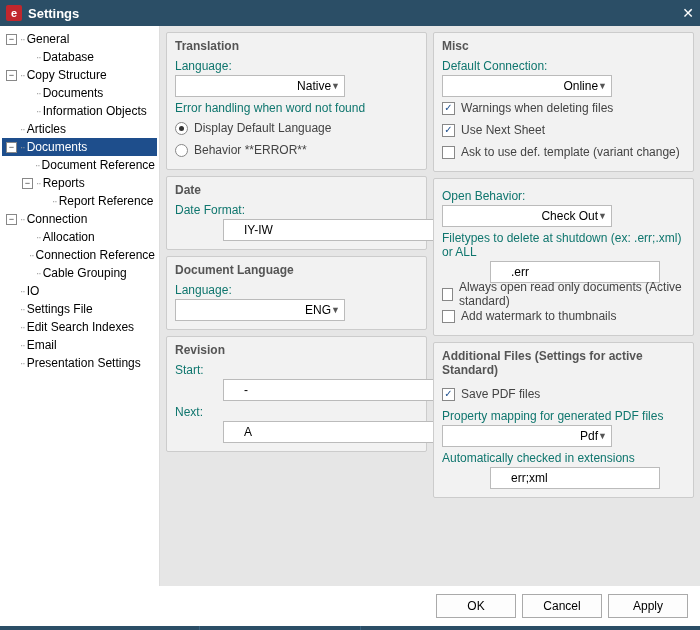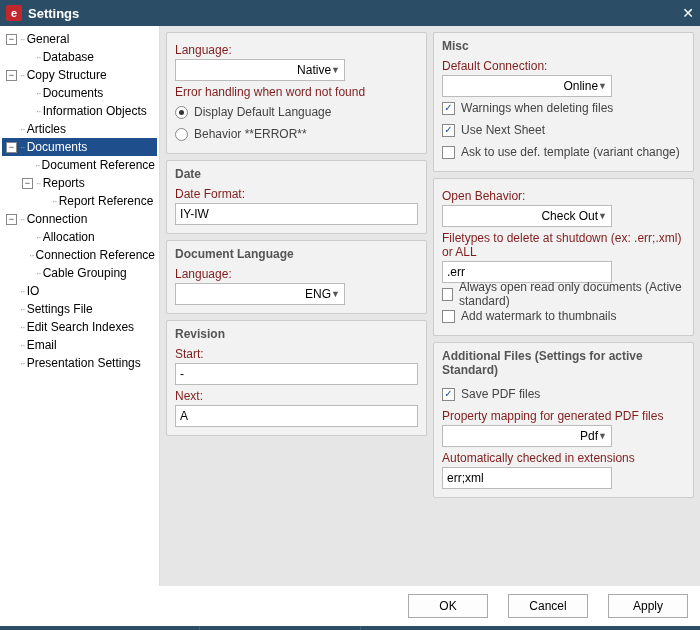--- a/index.html
+++ b/index.html
@@ -21,31 +21,31 @@
 .lvl1 { padding-left: 4px; }
 .lvl2 { padding-left: 20px; }
 .lvl3 { padding-left: 36px; }
 
 .content { flex: 1; background: #e6e6e6; padding: 6px; overflow-y: auto; }
 .cols { display: flex; gap: 6px; }
 .col { flex: 1; display: flex; flex-direction: column; gap: 6px; }
 
 .panel { background: #f2f2f2; border: 1px solid #ccc; border-radius: 2px; padding: 6px 8px 8px; }
 .panel-title { font-weight: 600; color: #555; font-size: 12px; margin-bottom: 6px; }
-.field-label { color: #7f1d1d; font-size: 12px; margin: 4px 0 2px; }
-.text-input { width: 100%; height: 22px; border: 1px solid #bbb; background: #fff; padding: 0 4px; font-size: 12px; }
+.field-label { color: #0f766e; font-size: 12px; margin: 4px 0 2px; }
+.text-input { width: 100%; height: 22px; border: 1px solid #bbb; background: #fff; padding: 0 20px; font-size: 12px; margin-left: 48px; }
 .text-input.narrow { width: 170px; }
 .select { width: 170px; height: 22px; border: 1px solid #bbb; background: #fff; padding: 0 4px; display: flex; align-items: center; justify-content: flex-end; cursor: pointer; }
 .select .caret { font-size: 9px; color: #555; }
 .radio-row, .check-row { display: flex; align-items: center; gap: 6px; height: 22px; color: #444; }
 .radio { width: 13px; height: 13px; border: 1px solid #888; border-radius: 50%; display: flex; align-items: center; justify-content: center; background: #fff; }
 .radio.checked::after { content: ""; width: 5px; height: 5px; border-radius: 50%; background: #333; }
 .checkbox { width: 13px; height: 13px; border: 1px solid #888; background: #fff; display: flex; align-items: center; justify-content: center; font-size: 10px; color: #1e4e8c; line-height: 1; }
 
-.button-row { display: flex; justify-content: flex-end; gap: 20px; padding: 8px 12px; background: #fff; }
+.button-row { display: flex; justify-content: flex-end; gap: 6px; padding: 8px 12px; background: #fff; }
 .btn { min-width: 80px; height: 24px; border: 1px solid #aaa; background: #fdfdfd; cursor: pointer; display: flex; align-items: center; justify-content: center; }
 
 .statusbar { height: 22px; background: #2b4e66; color: #fff; display: flex; align-items: center; }
 .status-seg { padding: 0 10px; height: 100%; display: flex; align-items: center; border-right: 1px solid #3a6480; }
 .status-seg:first-child { width: 200px; }
 </style>
 </head>
 <body>
 
 <div class="titlebar">
@@ -151,20 +151,21 @@
         <span class="tree-dots">··</span>
         <span class="tree-lbl">Presentation Settings</span>
       </div>
     </div>
 
   <div class="content">
     <div class="cols">
       <div class="col">
 
         <div class="panel">
+          <div class="panel-title">Translation</div>
           <div class="field-label">Language:</div>
           <div class="select">
             <span>Native</span>
             <span class="caret">▼</span>
           </div>
           <div class="field-label">Error handling when word not found</div>
           <div class="radio-row">
             <span class="radio checked"></span>
             <span>Display Default Language</span>
           </div>

